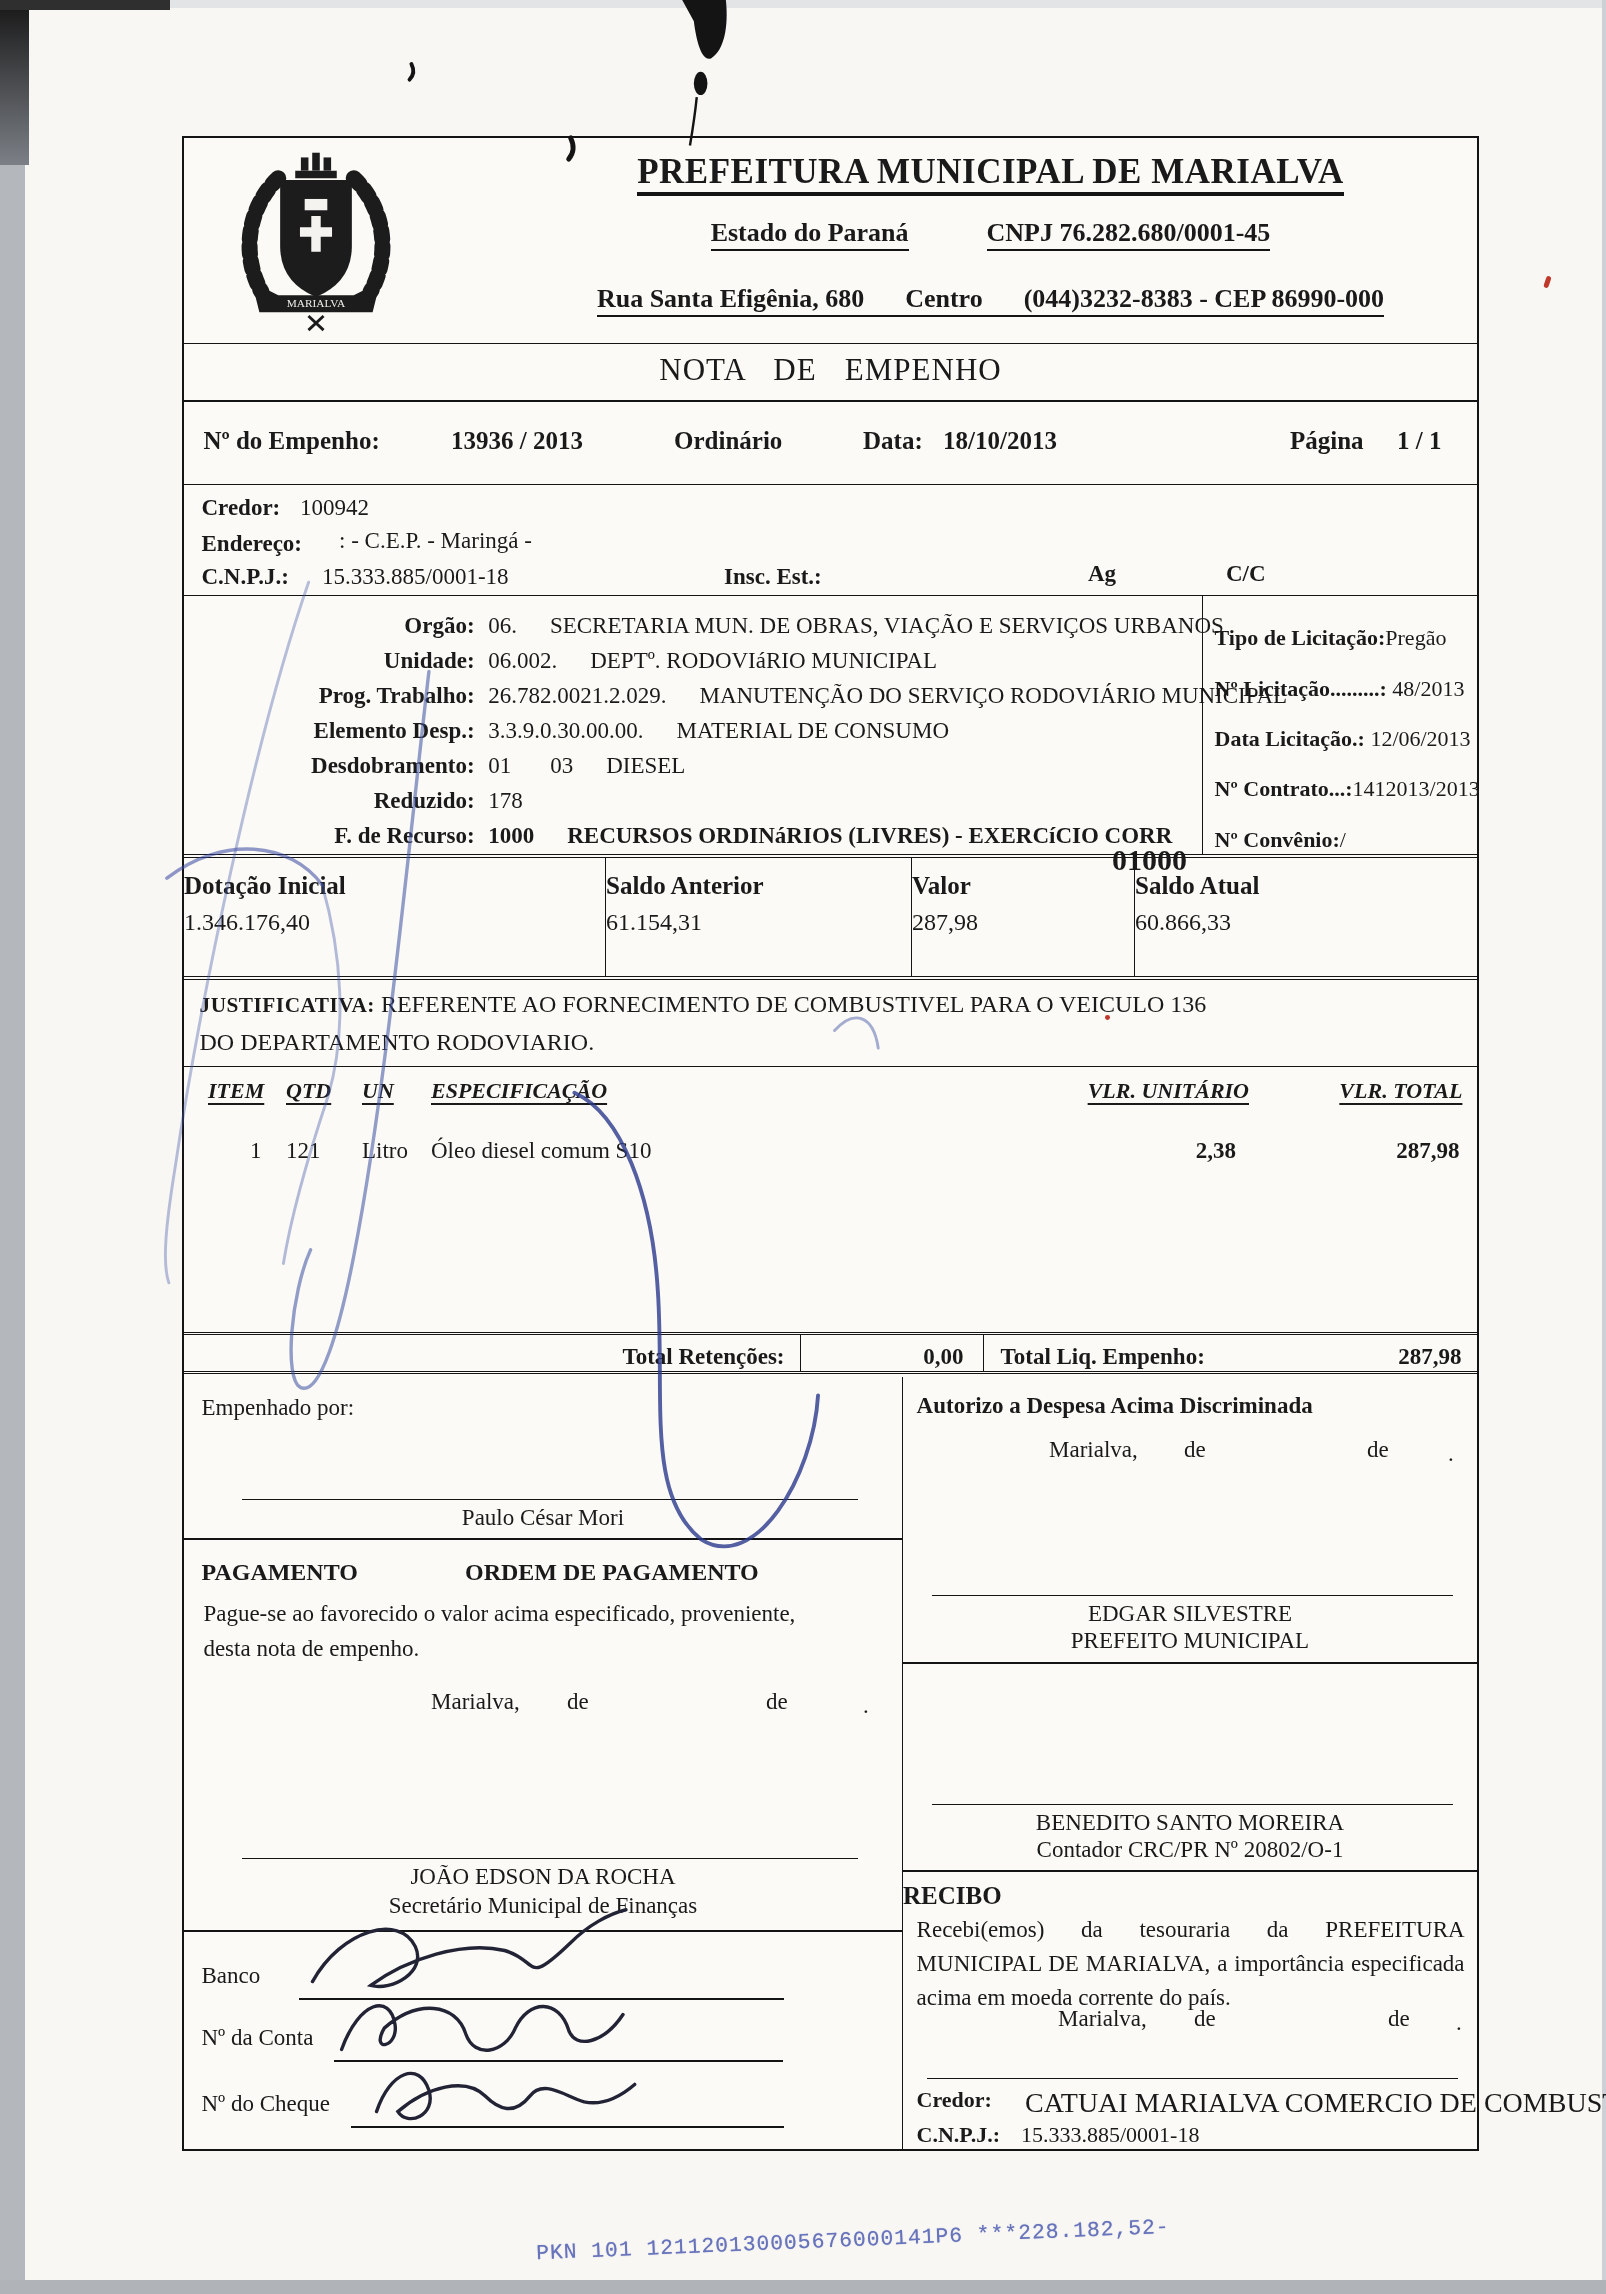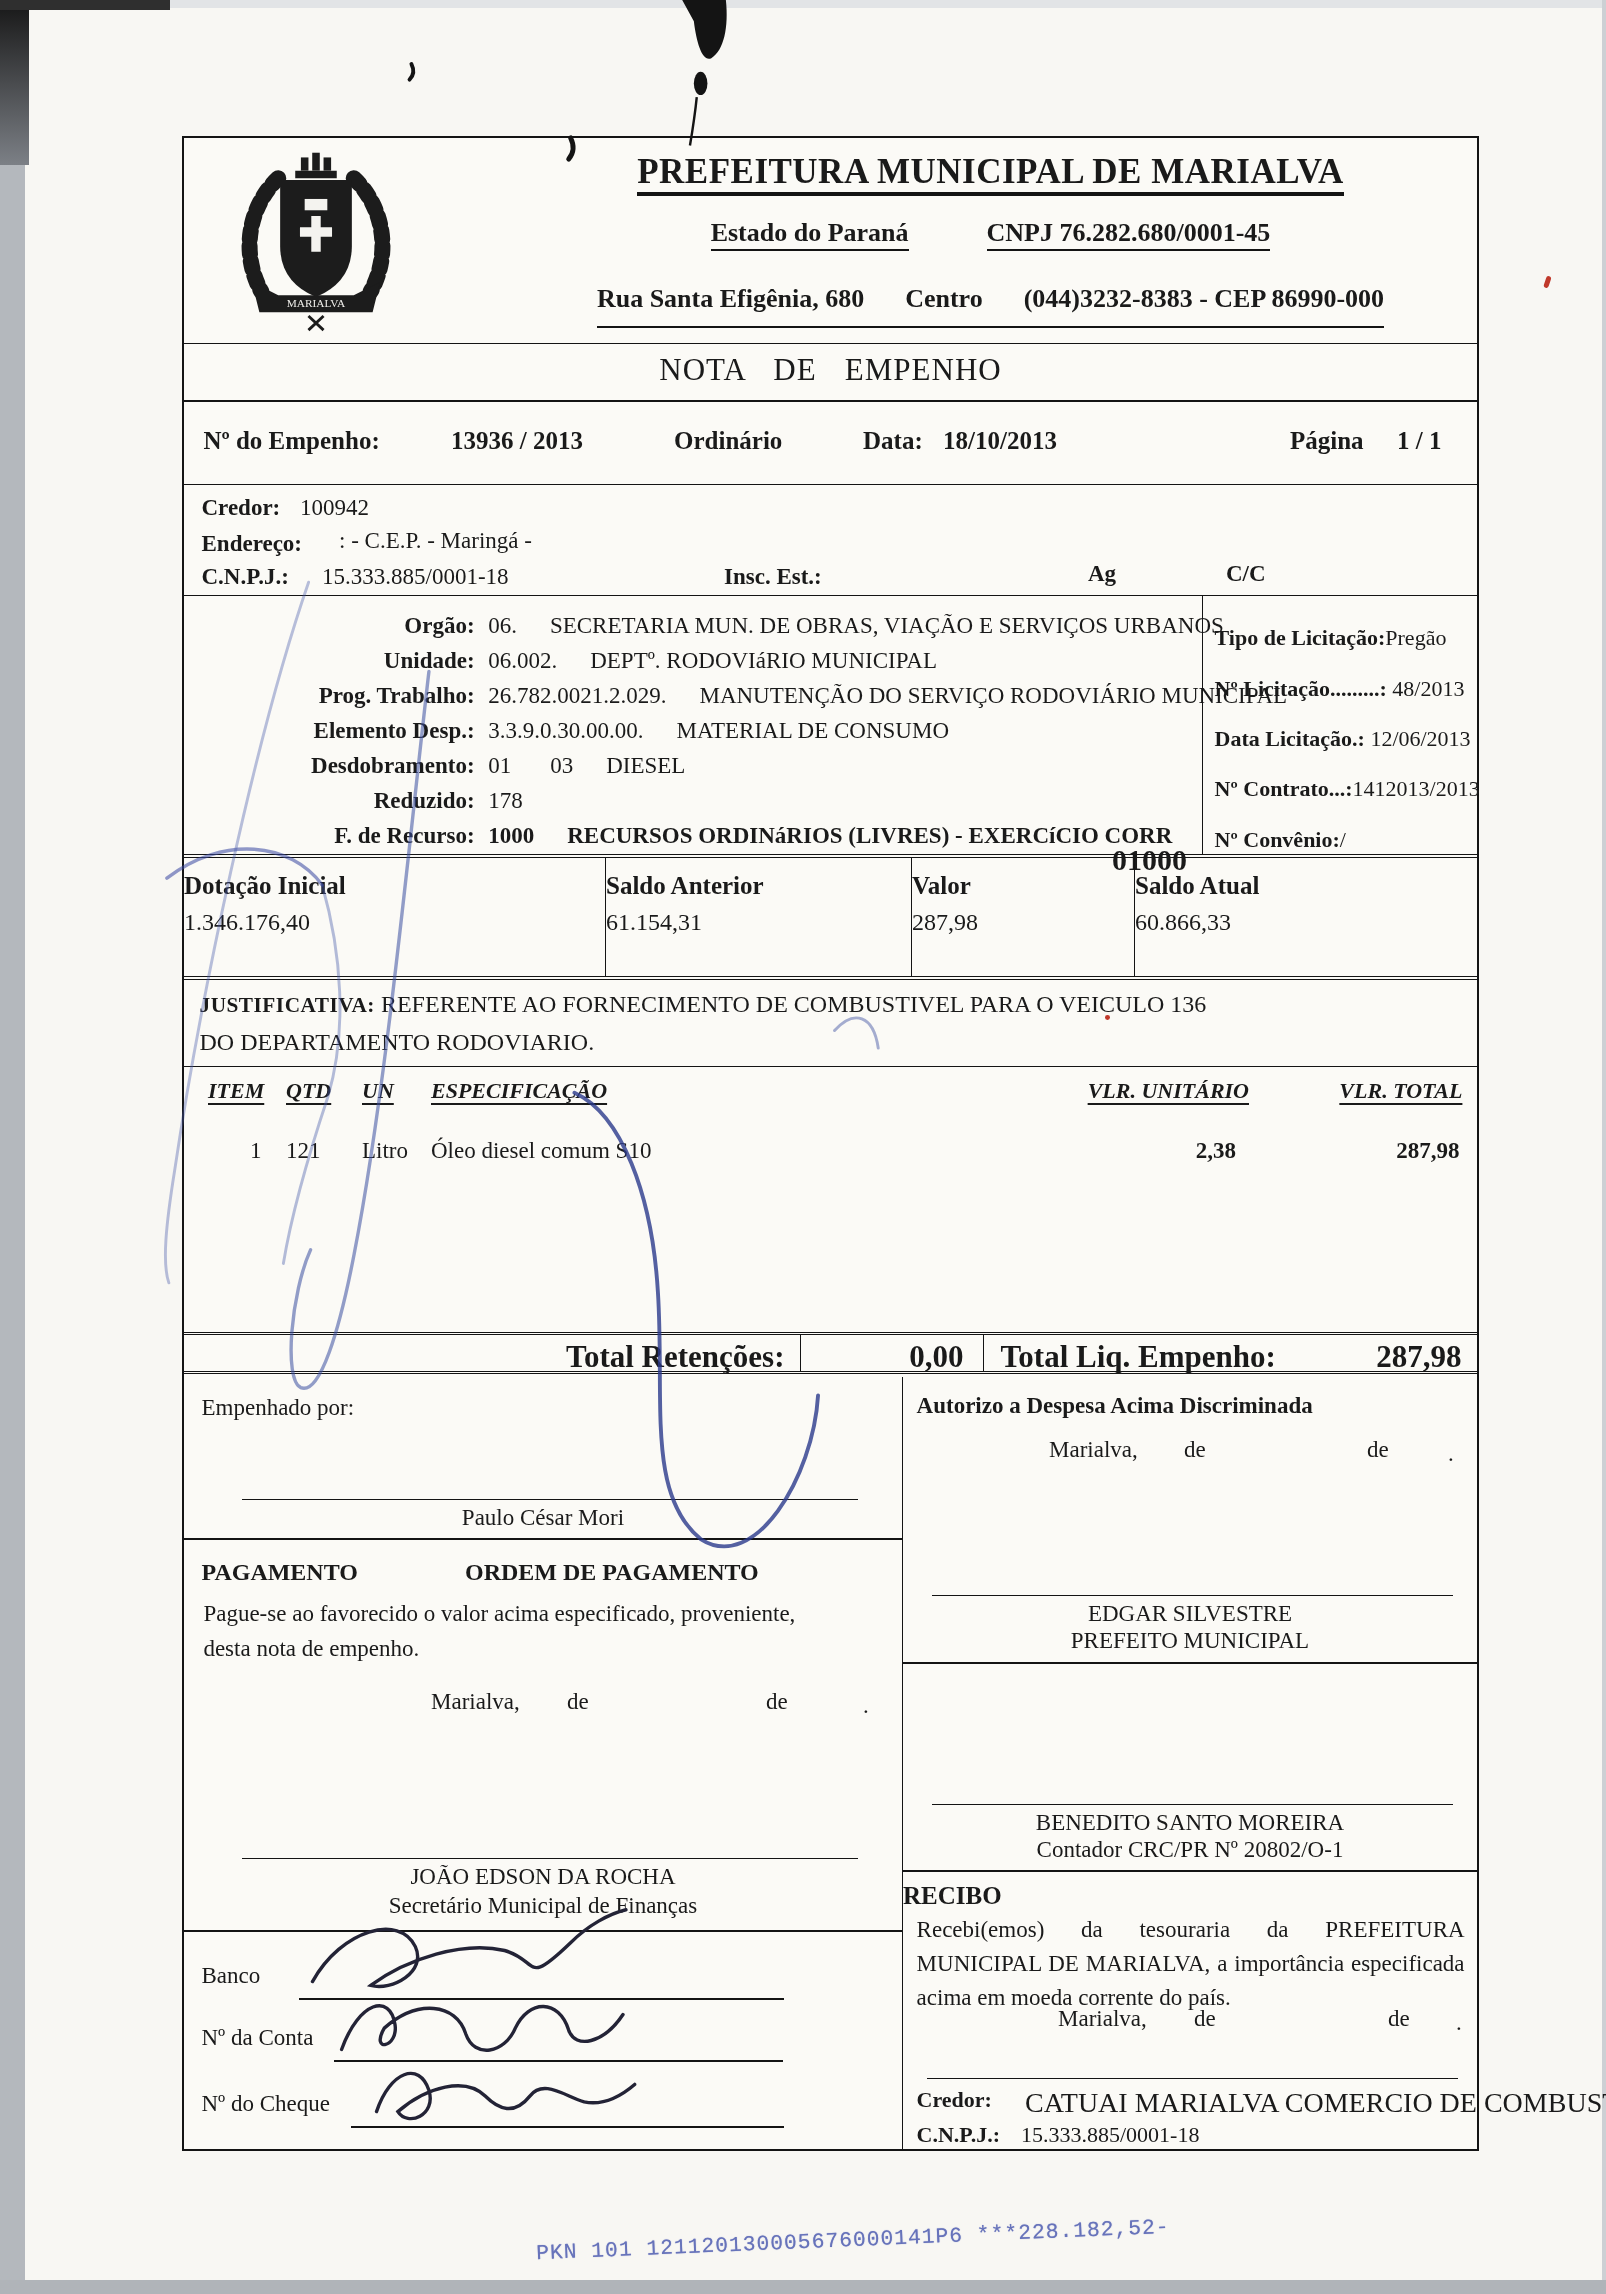--- a/index.html
+++ b/index.html
@@ -28,21 +28,21 @@
   .head-text{position:absolute;left:344px;right:24px;top:0;height:100%}
   .head-title{position:absolute;left:0;right:0;top:13.6px;text-align:center;
         font-size:35px;font-weight:bold;letter-spacing:0.5px}
   .head-title span{border-bottom:4.9px solid #141414;padding-bottom:1.9px}
   .head-line2{position:absolute;left:0;right:0;top:80px;display:flex;justify-content:center;gap:78px;
         font-size:26px;font-weight:bold}
   .head-line2 span{border-bottom:2.9px solid #141414;padding-bottom:1px}
   .head-line3{position:absolute;left:0;right:0;top:146px;display:flex;justify-content:center;gap:41px;
         font-size:26px;font-weight:bold}
   .head-line3{border-bottom:none}
-  .head-line3 .u3{border-bottom:2.9px solid #141414;padding-bottom:12px;display:flex;gap:41px}
+  .head-line3 .u3{border-bottom:2.9px solid #141414;padding-bottom:1px;display:flex;gap:41px}
 
   
   .s-titlebar{top:206px;height:58px;border-bottom:2.9px solid #141414}
   .doc-title{position:absolute;left:0;right:0;top:7.8px;text-align:center;font-size:31px;
         font-weight:normal;word-spacing:19.4px;letter-spacing:1px}
 
   
   .s-emprow{top:264px;height:83px;border-bottom:1.9px solid #141414;font-size:25px;font-weight:bold}
   .s-emprow .abs{top:25px}
 
@@ -73,21 +73,21 @@
 
   
   .s-itens{top:930px;height:264px;font-size:22px}
   .it-h{font-weight:bold;font-style:italic;text-decoration:underline;text-decoration-thickness:1.9px;
         text-underline-offset:4.9px}
   .s-itens .row1{top:9.7px}
   .s-itens .row2{top:70px;font-size:23px}
 
   
   .s-totais{top:1194px;height:42px;border-top:3.9px double #141414;border-bottom:3.9px double #141414;
-        font-size:31px;line-height:43px}
+        font-size:23px;line-height:43px}
   .tot-c1{position:absolute;left:0;width:616px;text-align:right;padding-right:15.5px;box-sizing:border-box;font-weight:bold}
   .tot-c2{position:absolute;left:616px;width:184px;text-align:right;padding-right:19.4px;box-sizing:border-box;
         border-left:1.9px solid #141414;border-right:1.9px solid #141414;height:100%;font-weight:bold}
   .tot-c3{position:absolute;left:801px;right:0;height:100%}
   .tot-c3 .lbl{position:absolute;left:15.5px;font-weight:bold}
   .tot-c3 .val{position:absolute;right:15.5px;font-weight:bold}
 
   
   .s-lower{top:1239px;bottom:0;font-size:23px}
   .low-left{position:absolute;left:0;top:0;width:718px;height:100%}

